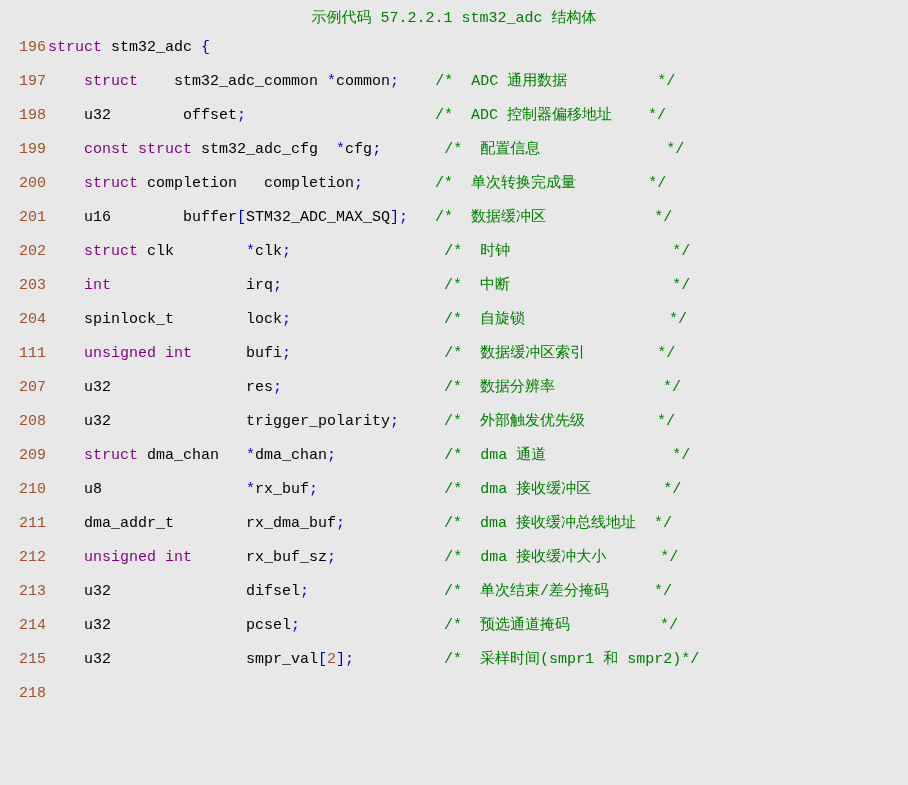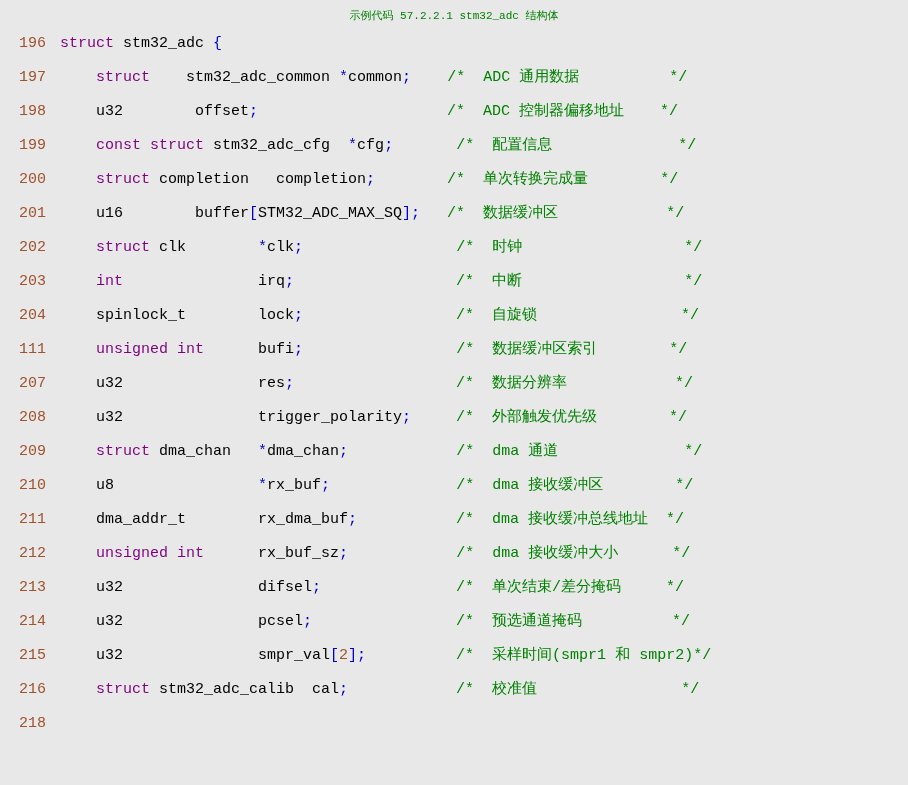--- a/index.html
+++ b/index.html
@@ -8,30 +8,30 @@
     background: #e8e8e8;
     font-family: "NSimSun", "SimSun", "Courier New", monospace;
     font-size: 15px;
     width: 908px;
     position: relative;
   }
   .title {
     text-align: center;
     color: #008000;
     padding: 8px 0 4px 0;
-    font-size: 11px;
+    font-size: 15px;
   }
   .code {
     padding: 0 6px 6px 6px;
   }
   .line {
     line-height: 34px;
     white-space: pre;
   }
-  .ln   { color: #a0522d; display: inline-block; width: 40px; text-align: right; margin-right: 14px; }
+  .ln   { color: #a0522d; display: inline-block; width: 40px; text-align: right; margin-right: 2px; }
   .kw   { color: #7f007f; font-family: Liberation Mono, monospace; }
   .kw2  { color: #0000cd; }
   .txt  { color: #000; }
   .cm   { color: #008000; text-align: center; }
   .num  { color: #a0522d; }
 </style>
 </head>
 <body>
 
 <div class="title">示例代码 57.2.2.1 stm32_adc 结构体</div>
@@ -49,15 +49,14 @@
     <div class="line"><span class="ln">111</span><span class="txt">    </span><span class="kw">unsigned</span><span class="txt"> </span><span class="kw">int</span><span class="txt">      bufi</span><span class="kw2">;</span><span class="txt">                 </span><span class="cm">/*  数据缓冲区索引        */</span></div>
     <div class="line"><span class="ln">207</span><span class="txt">    u32               res</span><span class="kw2">;</span><span class="txt">                  </span><span class="cm">/*  数据分辨率            */</span></div>
     <div class="line"><span class="ln">208</span><span class="txt">    u32               trigger_polarity</span><span class="kw2">;</span><span class="txt">     </span><span class="cm">/*  外部触发优先级        */</span></div>
     <div class="line"><span class="ln">209</span><span class="txt">    </span><span class="kw">struct</span><span class="txt"> dma_chan   </span><span class="kw2">*</span><span class="txt">dma_chan</span><span class="kw2">;</span><span class="txt">            </span><span class="cm">/*  dma 通道              */</span></div>
     <div class="line"><span class="ln">210</span><span class="txt">    u8                </span><span class="kw2">*</span><span class="txt">rx_buf</span><span class="kw2">;</span><span class="txt">              </span><span class="cm">/*  dma 接收缓冲区        */</span></div>
     <div class="line"><span class="ln">211</span><span class="txt">    dma_addr_t        rx_dma_buf</span><span class="kw2">;</span><span class="txt">           </span><span class="cm">/*  dma 接收缓冲总线地址  */</span></div>
     <div class="line"><span class="ln">212</span><span class="txt">    </span><span class="kw">unsigned</span><span class="txt"> </span><span class="kw">int</span><span class="txt">      rx_buf_sz</span><span class="kw2">;</span><span class="txt">            </span><span class="cm">/*  dma 接收缓冲大小      */</span></div>
     <div class="line"><span class="ln">213</span><span class="txt">    u32               difsel</span><span class="kw2">;</span><span class="txt">               </span><span class="cm">/*  单次结束/差分掩码     */</span></div>
     <div class="line"><span class="ln">214</span><span class="txt">    u32               pcsel</span><span class="kw2">;</span><span class="txt">                </span><span class="cm">/*  预选通道掩码          */</span></div>
     <div class="line"><span class="ln">215</span><span class="txt">    u32               smpr_val</span><span class="kw2">[</span><span class="num">2</span><span class="kw2">];</span><span class="txt">          </span><span class="cm">/*  采样时间(smpr1 和 smpr2)*/</span></div>
-    <div class="line"><span class="ln">216</span><span class="txt">    </span><span class="kw">struct</span><span class="txt"> stm32_adc_calib  cal</span><span class="kw2">;</span><span class="txt">            </span><span class="cm">/*  校准值                */</span></div>
     <div class="line"><span class="ln">218</span></div>
   </div>
 
 </body></html>

